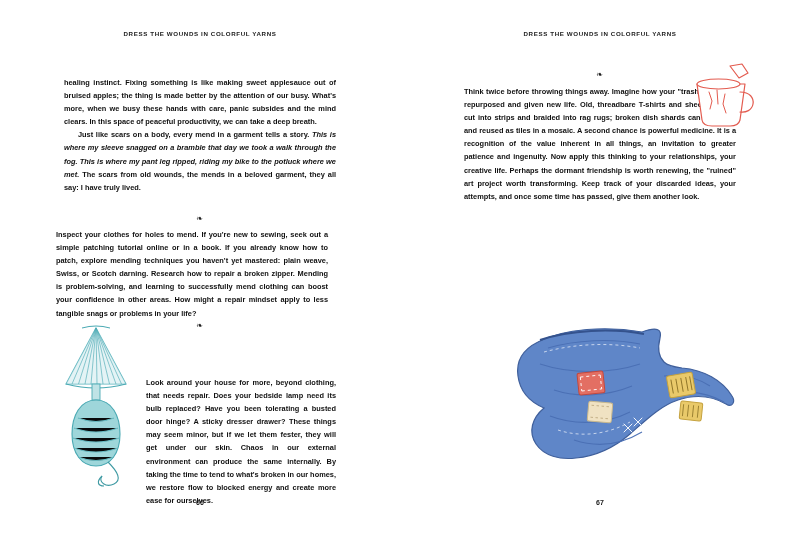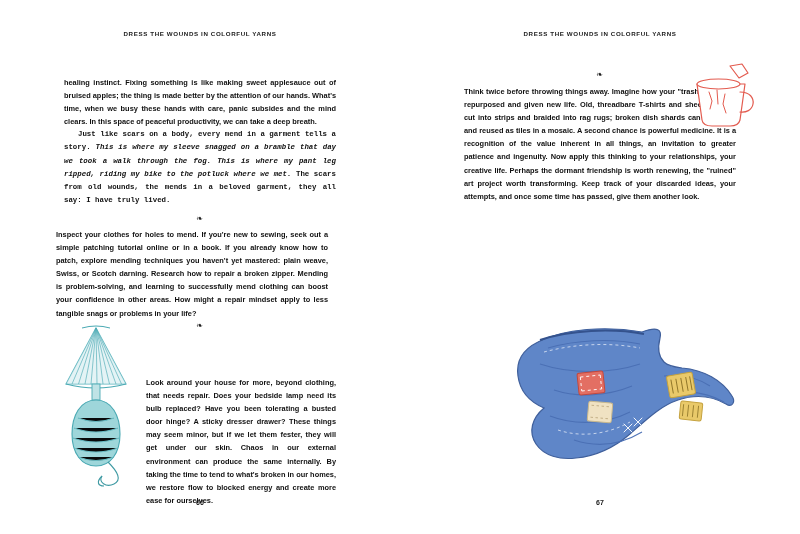--- a/index.html
+++ b/index.html
@@ -52,21 +52,20 @@
     line-height: 13.1px;
     text-align: justify;
     color: #111111;
     font-weight: 600;
   }
   .col p {
     margin: 0;
   }
   .indent {
     text-indent: 14px;
-    font-family: Liberation Mono, monospace;
   }
   .ital {
     font-style: italic;
   }
   .dingbat {
     text-align: center;
     font-size: 8px;
     line-height: 14px;
     color: #1b1b1b;
     margin: 6px 0 6px 0;
@@ -152,21 +151,21 @@
 </head>
 <body>
 
 <div class="spread">
 
   <div class="page">
 
     <div class="running-head">DRESS THE WOUNDS IN COLORFUL YARNS</div>
 
     <div class="col" id="left-col-1">
-      <p>healing instinct. Fixing something is like making sweet applesauce out of bruised apples; the thing is made better by the attention of our hands. What's time, when we busy these hands with care, panic subsides and the mind clears. In this space of peaceful productivity, we can take a deep breath.</p>
+      <p>healing instinct. Fixing something is like making sweet applesauce out of bruised apples; the thing is made better by the attention of our busy. What's more, when we busy these hands with care, panic subsides and the mind clears. In this space of peaceful productivity, we can take a deep breath.</p>
       <p class="indent"><span>Just like scars on a body, every mend in a garment tells a story. </span><span class="ital">This is where my sleeve snagged on a bramble that day we took a walk through the fog.</span><span> </span><span class="ital">This is where my pant leg ripped, riding my bike to the potluck where we met.</span><span> The scars from old wounds, the mends in a beloved garment, they all say: I have truly lived.</span></p>
     </div>
 
     <div class="dingbat" id="left-ding-1"><span>❧</span></div>
 
     <div class="col" id="left-col-2">
       <p>Inspect your clothes for holes to mend. If you're new to sewing, seek out a simple patching tutorial online or in a book. If you already know how to patch, explore mending techniques you haven't yet mastered: plain weave, Swiss, or Scotch darning. Research how to repair a broken zipper. Mending is problem-solving, and learning to successfully mend clothing can boost your confidence in other areas. How might a repair mindset apply to less tangible snags or problems in your life?</p>
     </div>
 
     <div class="dingbat" id="left-ding-2"><span>❧</span></div>

